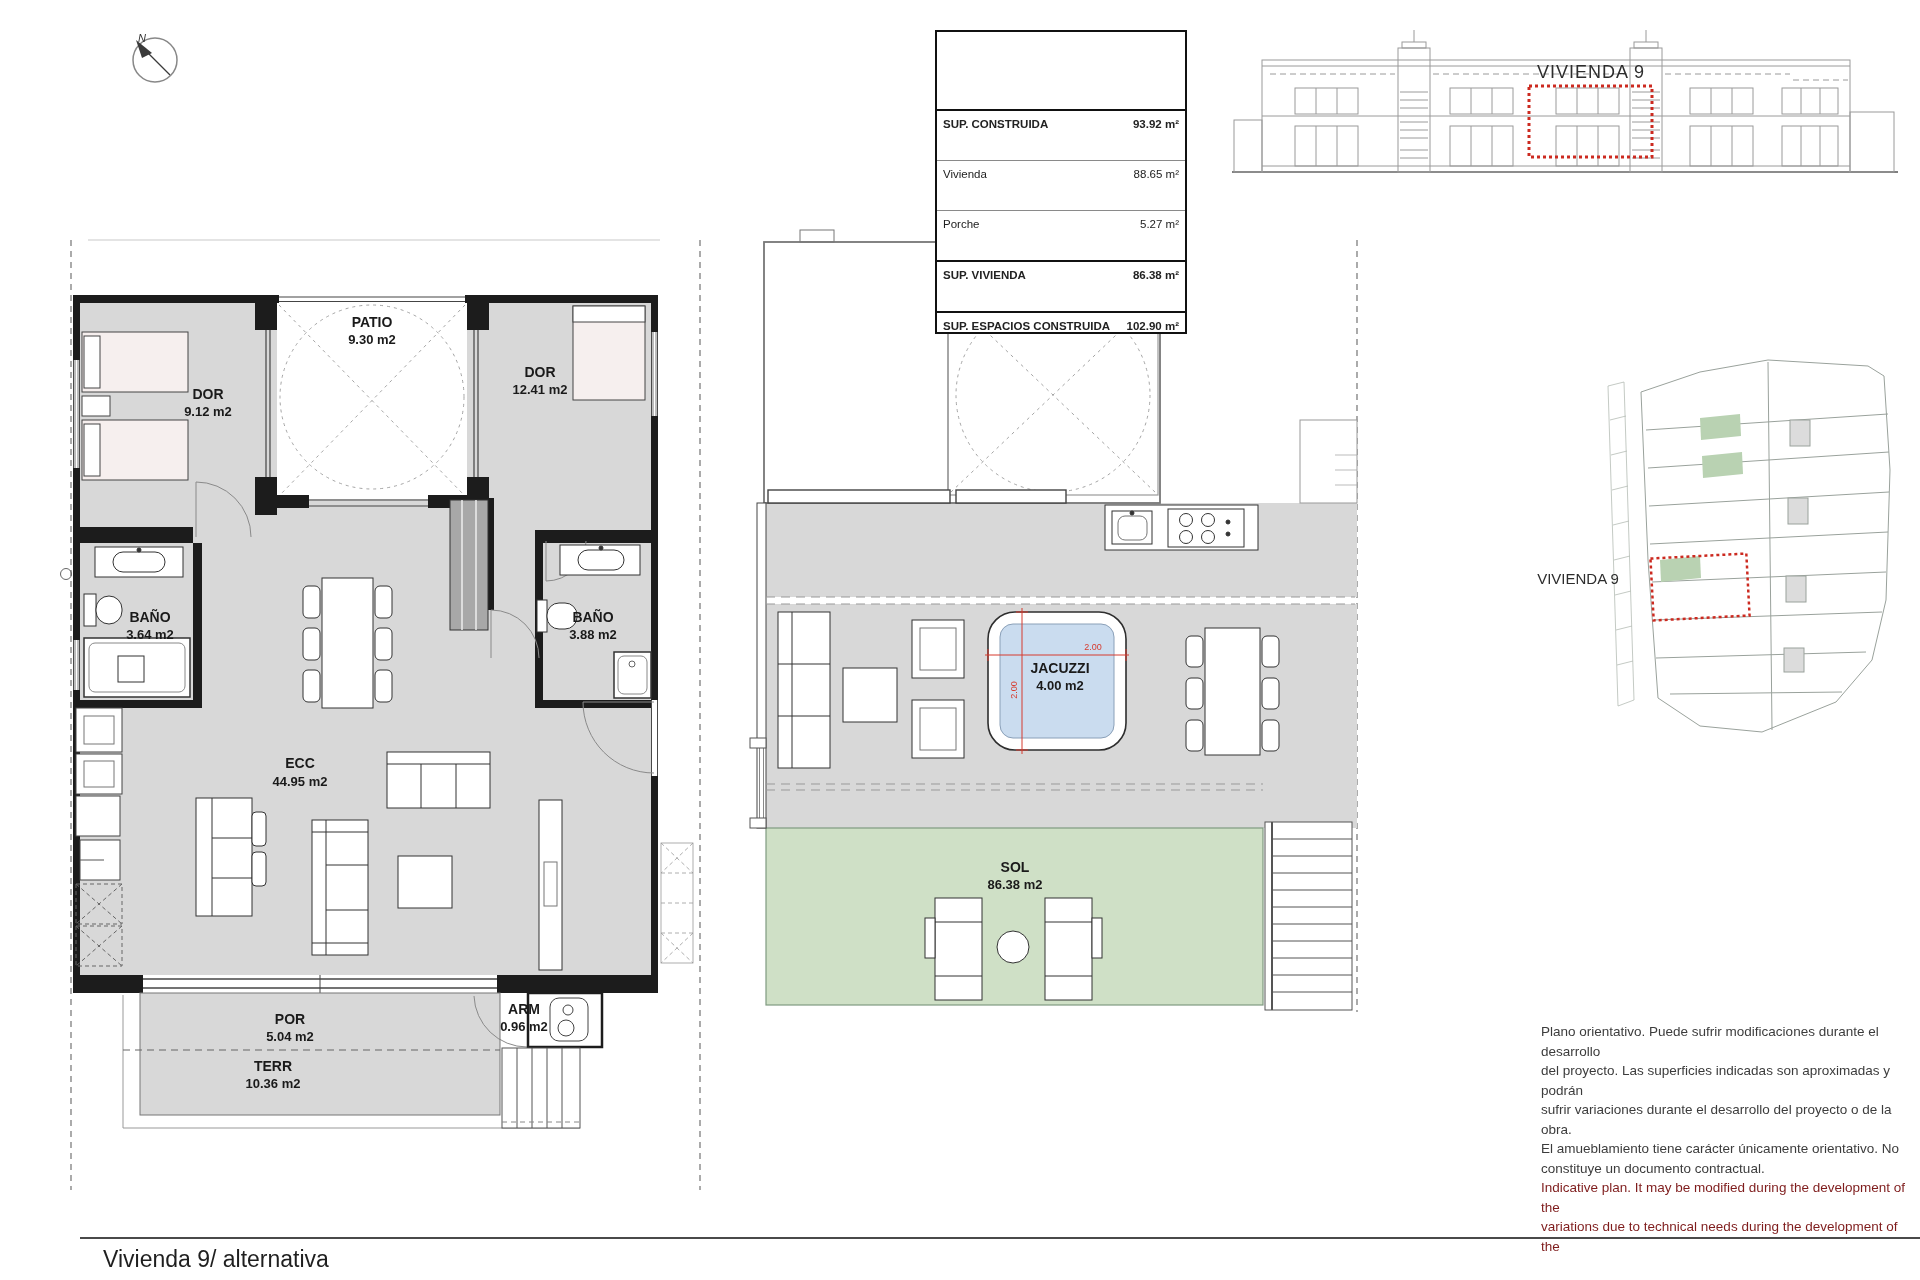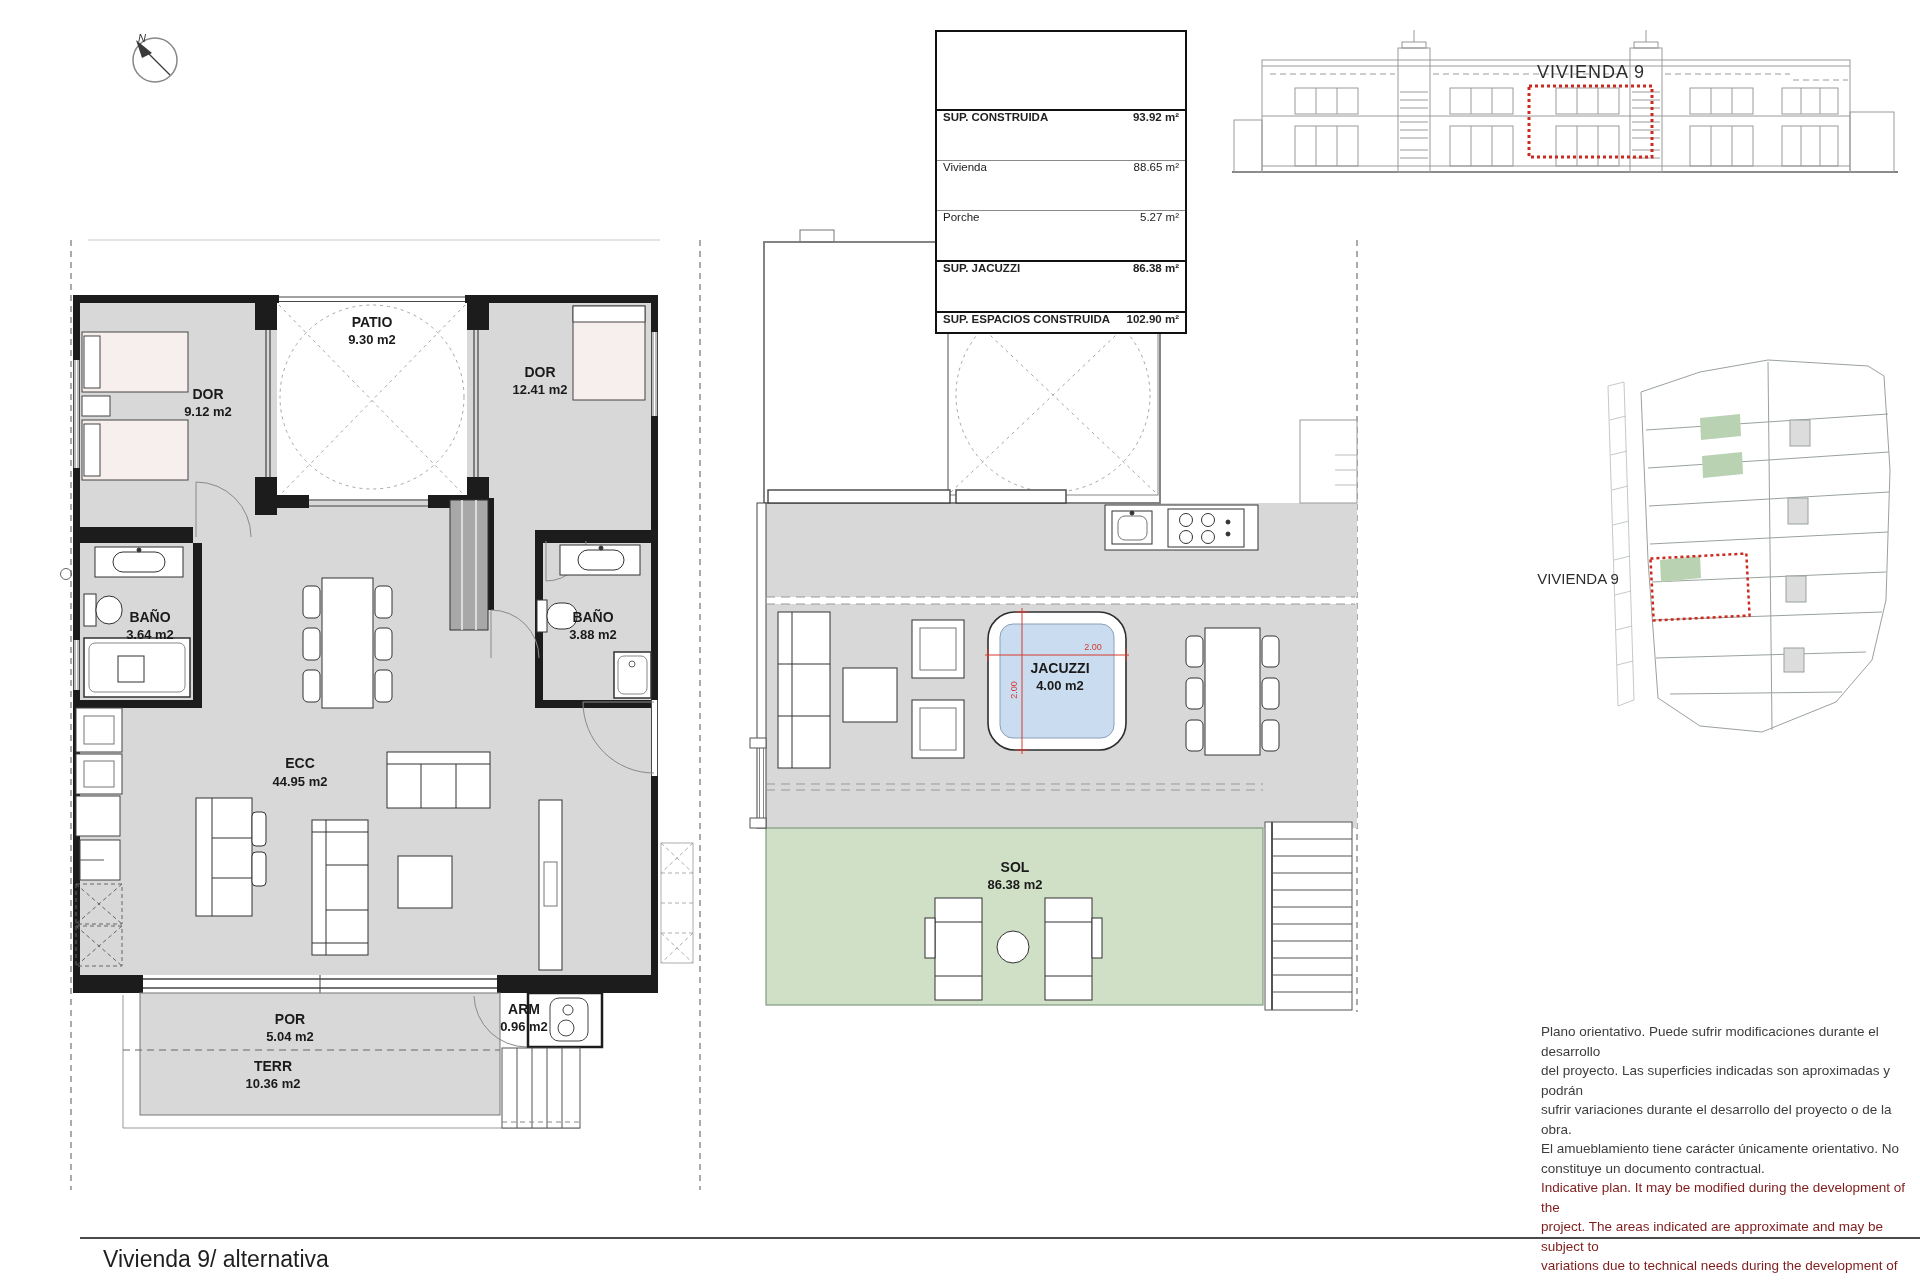--- a/index.html
+++ b/index.html
@@ -8,21 +8,21 @@
   svg text { font-family:"Liberation Sans", sans-serif; }
   .room-name  { font-size:14px; font-weight:bold; fill:#1a1a1a; text-anchor:middle; }
   .room-area  { font-size:13px; font-weight:bold; fill:#1a1a1a; text-anchor:middle; }
   .dim-red    { font-size:9px; fill:#d63b2f; text-anchor:middle; }
   .elev-label { font-size:18px; fill:#2d2d2d; text-anchor:middle; letter-spacing:1px; }
   .site-label { font-size:15px; fill:#2d2d2d; text-anchor:middle; }
   .north-n    { font-size:11px; fill:#333; font-style:italic; }
 
   .area-table { position:absolute; left:935px; top:30px; width:248px; background:#fff;
                 border:2px solid #111; font-size:11.5px; color:#222; }
-  .atr { display:flex; justify-content:space-between; align-items:flex-start;
+  .atr { display:flex; justify-content:space-between; align-items:flex-end;
          height:19px; padding:0 6px; border-top:1px solid #8a8a8a;margin-top:30px; }
   .atr.header { height:17px; border-top:none; }
   .atr.strong { border-top:2px solid #111; font-weight:bold; }
   .atr .v { white-space:nowrap; }
 
   .disclaimer { position:absolute; left:1541px; top:1022px; width:368px;
                 font-size:13.5px; line-height:19.5px; }
   .disclaimer .es { color:#3c3c3c; }
   .disclaimer .en { color:#7f1d1d; }
 
@@ -529,38 +529,37 @@
     </div>
     <div class="atr">
       <span>Vivienda</span>
       <span class="v">88.65 m²</span>
     </div>
     <div class="atr">
       <span>Porche</span>
       <span class="v">5.27 m²</span>
     </div>
     <div class="atr strong">
-      <span>SUP. JACUZZI</span>
+      <span>SUP. VIVIENDA</span>
       <span class="v">86.38 m²</span>
     </div>
     <div class="atr strong">
       <span>SUP. ESPACIOS CONSTRUIDA</span>
       <span class="v">102.90 m²</span>
     </div>
   </div>
 
   
   <div class="disclaimer">
     <div class="es">Plano orientativo. Puede sufrir modificaciones durante el desarrollo</div>
     <div class="es">del proyecto. Las superficies indicadas son aproximadas y podrán</div>
     <div class="es">sufrir variaciones durante el desarrollo del proyecto o de la obra.</div>
     <div class="es">El amueblamiento tiene carácter únicamente orientativo. No</div>
     <div class="es">constituye un documento contractual.</div>
     <div class="en">Indicative plan. It may be modified during the development of the</div>
-    <div class="en">project. The areas indicated are approximate and may be subject to</div>
     <div class="en">variations due to technical needs during the development of the</div>
 
   </div>
 
   
   <div class="footer-line"></div>
   <div class="footer-title">Vivienda 9/ alternativa</div>
 
 </div>
 

